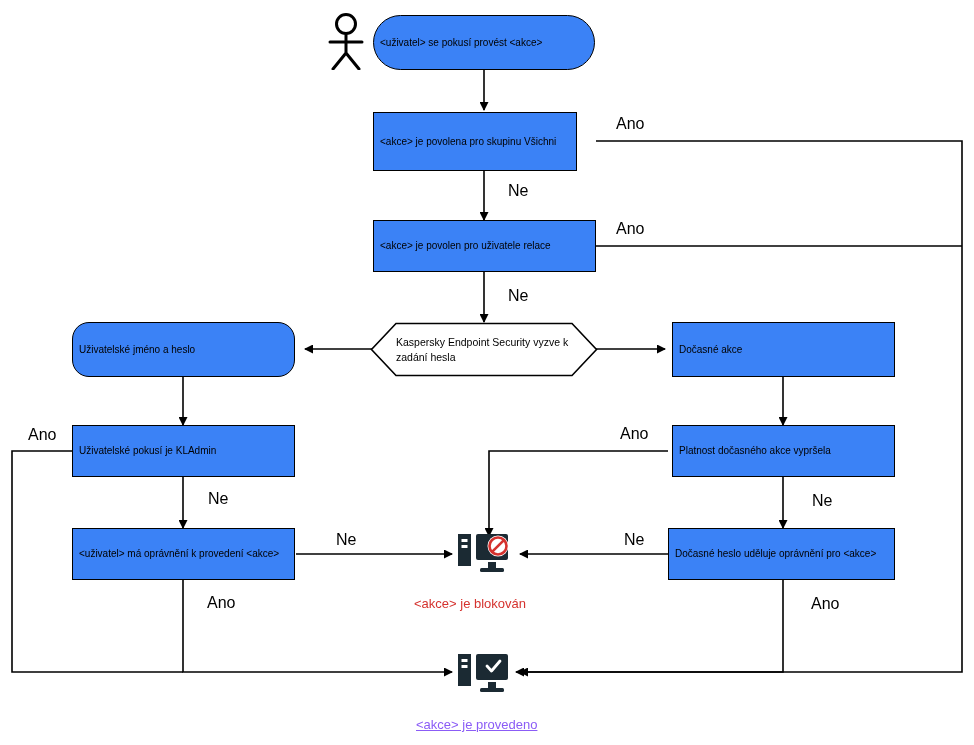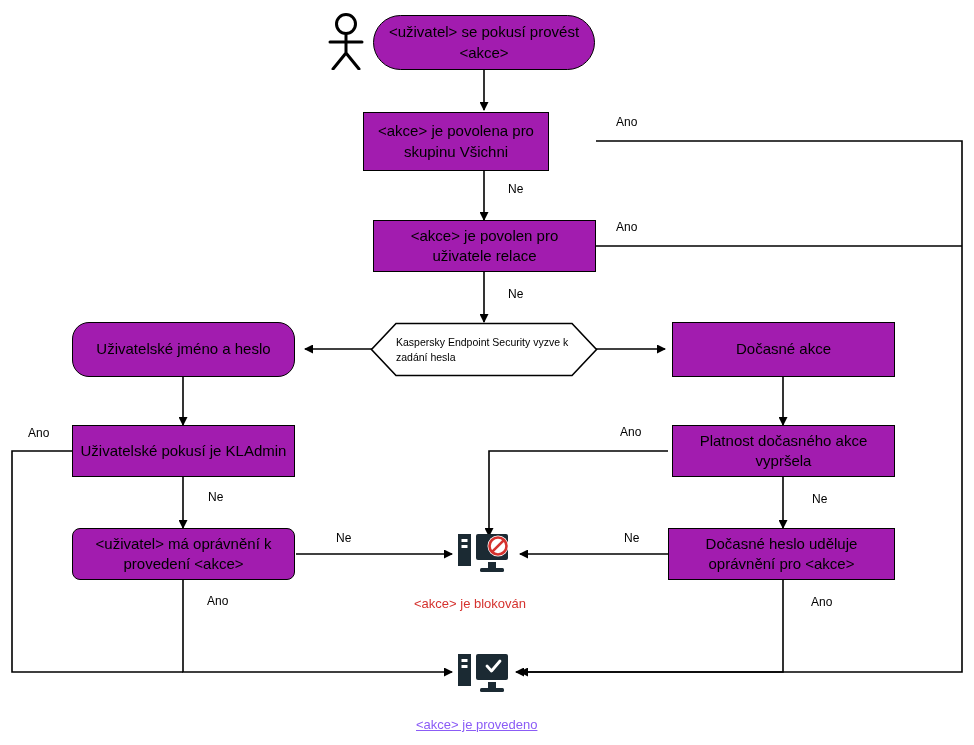--- a/index.html
+++ b/index.html
@@ -14,26 +14,25 @@
     position: relative;
     width: 974px;
     height: 745px;
     background: #ffffff;
     overflow: hidden;
   }
   .node {
     position: absolute;
     box-sizing: border-box;
     border: 1.5px solid #000000;
-    background: #a21caf;
+    background: #3b82f6;
     display: flex;
     align-items: center;
-    justify-content: center;
     text-align: center;
-    font-size: 15px;
+    font-size: 10px;
     line-height: 1.35;
     color: #000000;
     padding: 2px 6px;
   }
   .node.terminator {
     border-radius: 28px;
   }
   .hexwrap {
     position: absolute;
   }
@@ -53,21 +52,21 @@
     justify-content: center;
     text-align: left;
     font-size: 10.5px;
     line-height: 1.35;
     color: #000000;
     padding: 0 26px;
     box-sizing: border-box;
   }
   .edge-label {
     position: absolute;
-    font-size: 12px;
+    font-size: 16px;
     color: #000000;
     white-space: nowrap;
   }
   .caption {
     position: absolute;
     font-size: 13px;
     white-space: nowrap;
   }
   .caption.blocked { color: #d5322e; }
   .caption.done { color: #8b5cf6; text-decoration: underline; }
@@ -134,21 +133,21 @@
     <svg width="44" height="58" viewBox="0 0 44 58">
       <circle cx="22" cy="12" r="9.5" fill="none" stroke="#000" stroke-width="3"></circle>
       <path d="M22,23 L22,41 M6,30 L38,30 M22,41 L9,57 M22,41 L35,57" fill="none" stroke="#000" stroke-width="3" stroke-linecap="round"></path>
     </svg>
   </div>
 
   <div class="node terminator" style="left:373px; top:15px; width:222px; height:55px;">
     <span>&lt;uživatel&gt; se pokusí provést &lt;akce&gt;</span>
   </div>
 
-  <div class="node" style="left:363px; top:112px; width:186px; height:59px;">
+  <div class="node" style="left:373px; top:112px; width:204px; height:59px;">
     <span>&lt;akce&gt; je povolena pro skupinu Všichni</span>
   </div>
 
   <div class="node" style="left:373px; top:220px; width:223px; height:52px;">
     <span>&lt;akce&gt; je povolen pro uživatele relace</span>
   </div>
 
   <div class="hexwrap" style="left:370px; top:322px; width:228px; height:55px;">
     <svg width="228" height="55" viewBox="0 0 228 55">
       <polygon points="26,1.5 202,1.5 226.5,27.5 202,53.5 26,53.5 1.5,27.5" fill="#ffffff" stroke="#000000" stroke-width="1.6"></polygon>
@@ -167,21 +166,21 @@
   </div>
 
   <div class="node" style="left:72px; top:425px; width:223px; height:52px;">
     <span>Uživatelské pokusí je KLAdmin</span>
   </div>
 
   <div class="node" style="left:672px; top:425px; width:223px; height:52px;">
     <span>Platnost dočasného akce vypršela</span>
   </div>
 
-  <div class="node" style="left:72px; top:528px; width:223px; height:52px;border-radius:8px;">
+  <div class="node" style="left:72px; top:528px; width:223px; height:52px;">
     <span>&lt;uživatel&gt; má oprávnění k provedení &lt;akce&gt;</span>
   </div>
 
   <div class="node" style="left:668px; top:528px; width:227px; height:52px;">
     <span>Dočasné heslo uděluje oprávnění pro &lt;akce&gt;</span>
   </div>
 
   <div class="icon-abs" style="left:452px; top:528px; width:68px; height:52px;">
     <svg width="68" height="52" viewBox="0 0 68 52">
       <rect x="6" y="6" width="13" height="32" fill="#1b2a33"></rect>

